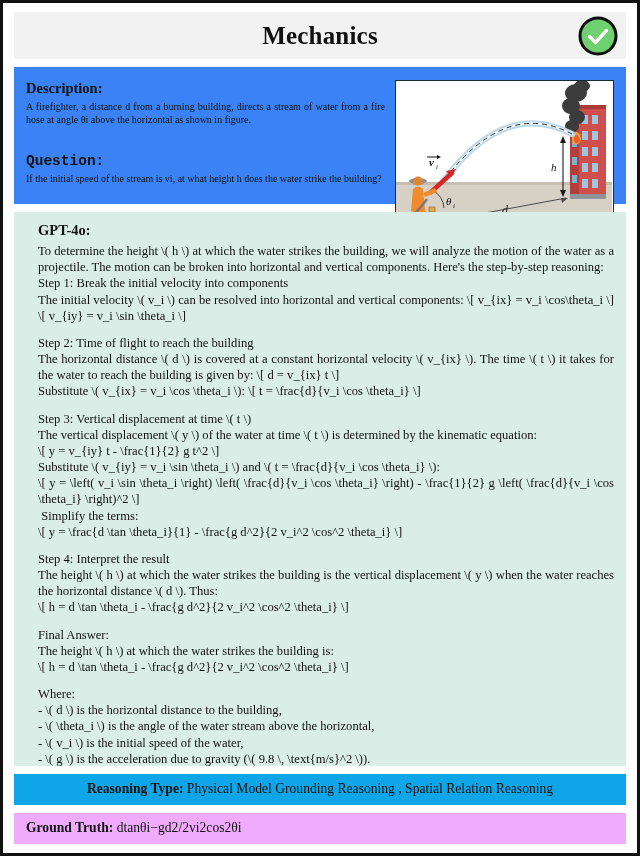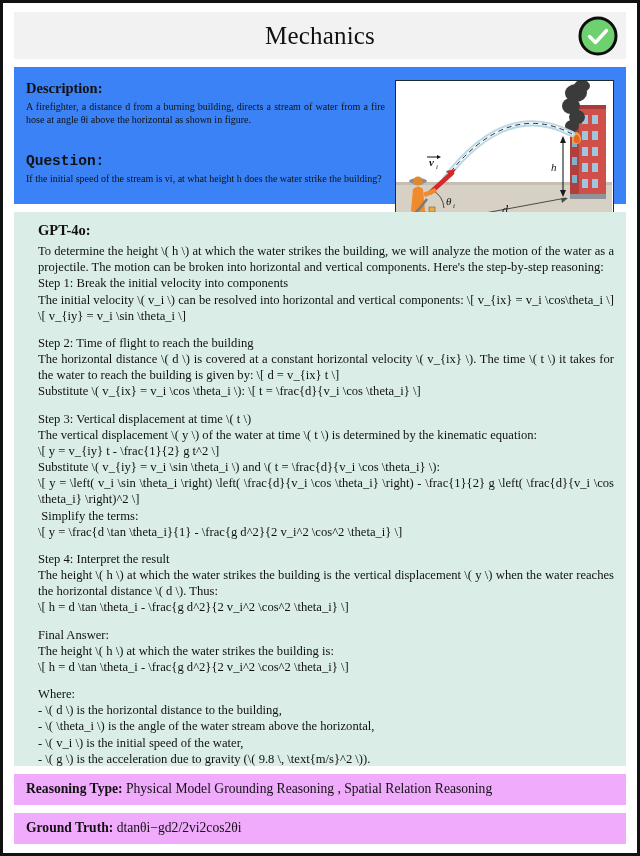--- a/index.html
+++ b/index.html
@@ -36,21 +36,21 @@
     position: relative;
     background: #f2f2f2;
     height: 47px;
     display: flex;
     align-items: center;
     justify-content: center;
     flex: 0 0 auto;
   }
   .header-title {
     font-size: 25px;
-    font-weight: normal;
+    font-weight: bold;
     letter-spacing: 0.2px;
     color: #111111;
   }
   .status-badge {
     position: absolute;
     right: 6px;
     top: 50%;
     transform: translateY(-50%);
     width: 44px;
     height: 44px;
@@ -130,21 +130,21 @@
 
   
   .bar {
     margin-top: 8px;
     padding: 7px 12px 8px 12px;
     font-size: 13.6px;
     color: #111111;
     box-sizing: border-box;
     flex: 0 0 auto;
   }
-  .bar-reasoning { background: #f0abfc; }
+  .bar-reasoning { background: #0ea5e9; text-align: center; }
   .bar-truth { background: #f0abfc; margin-bottom: 9px; }
   .bar b { font-weight: bold; }
 </style>
 </head>
 <body>
 
 <div class="page">
   <div class="inner">
 
     <div class="header">

